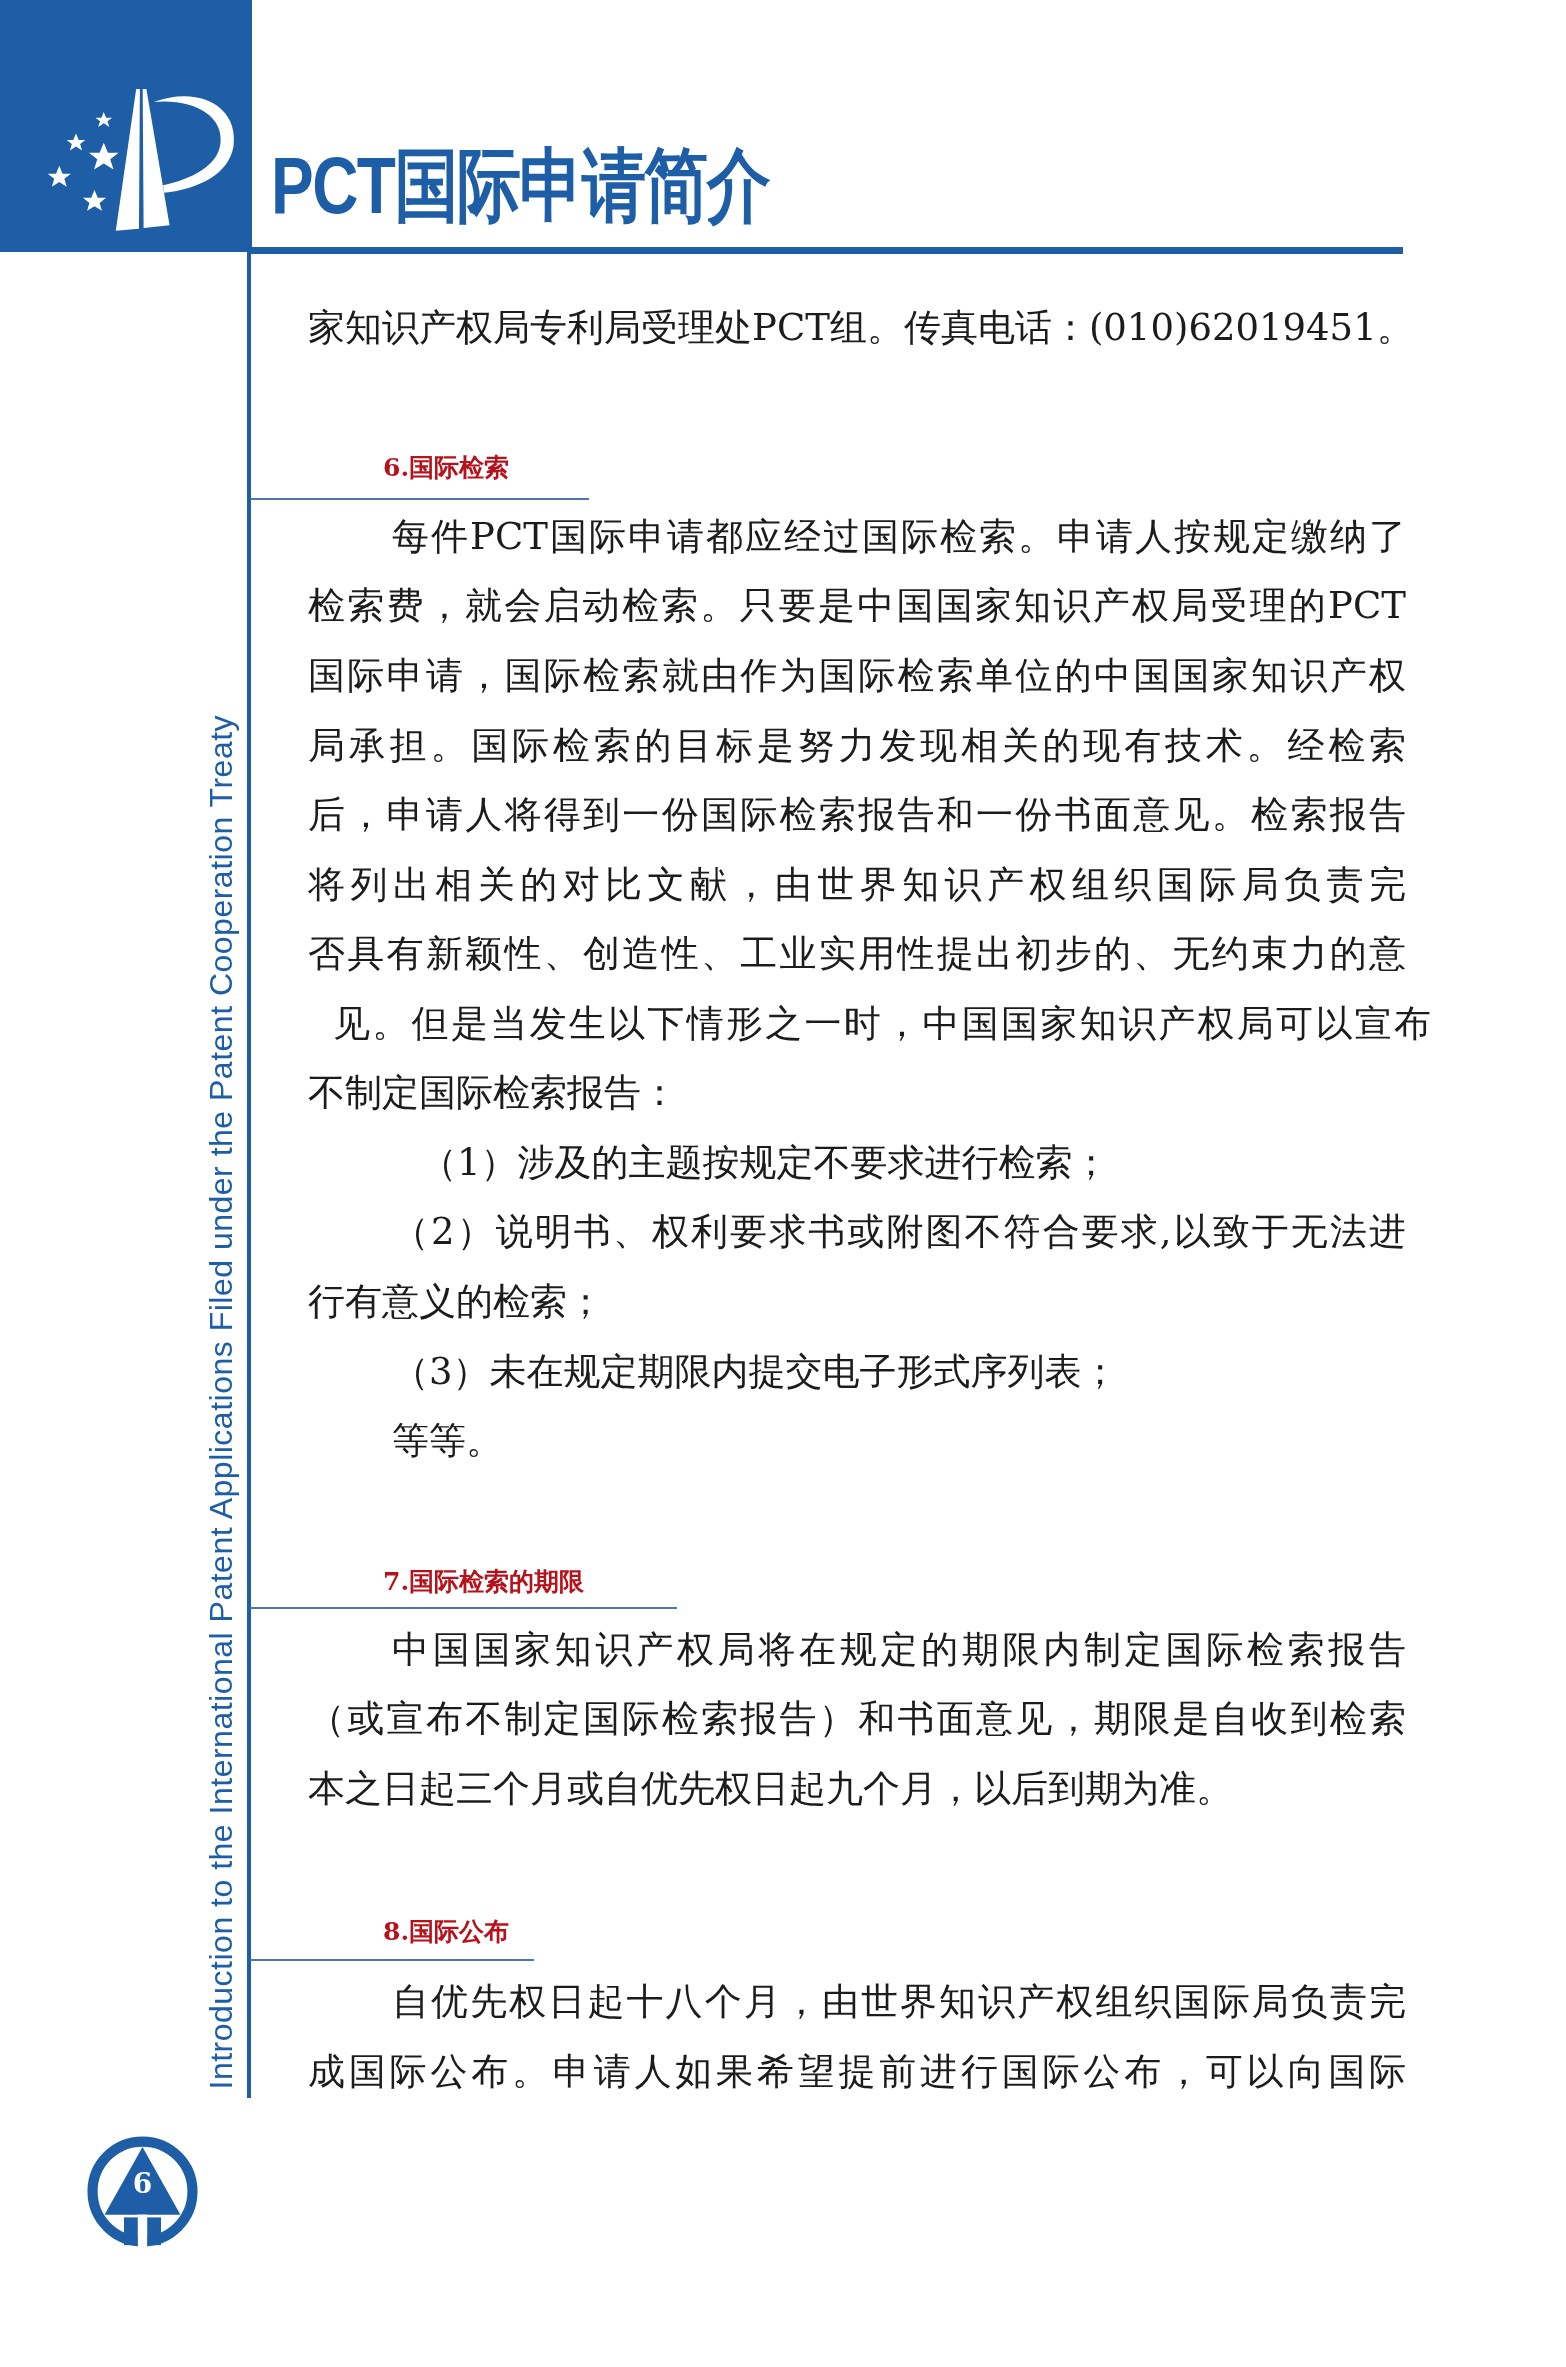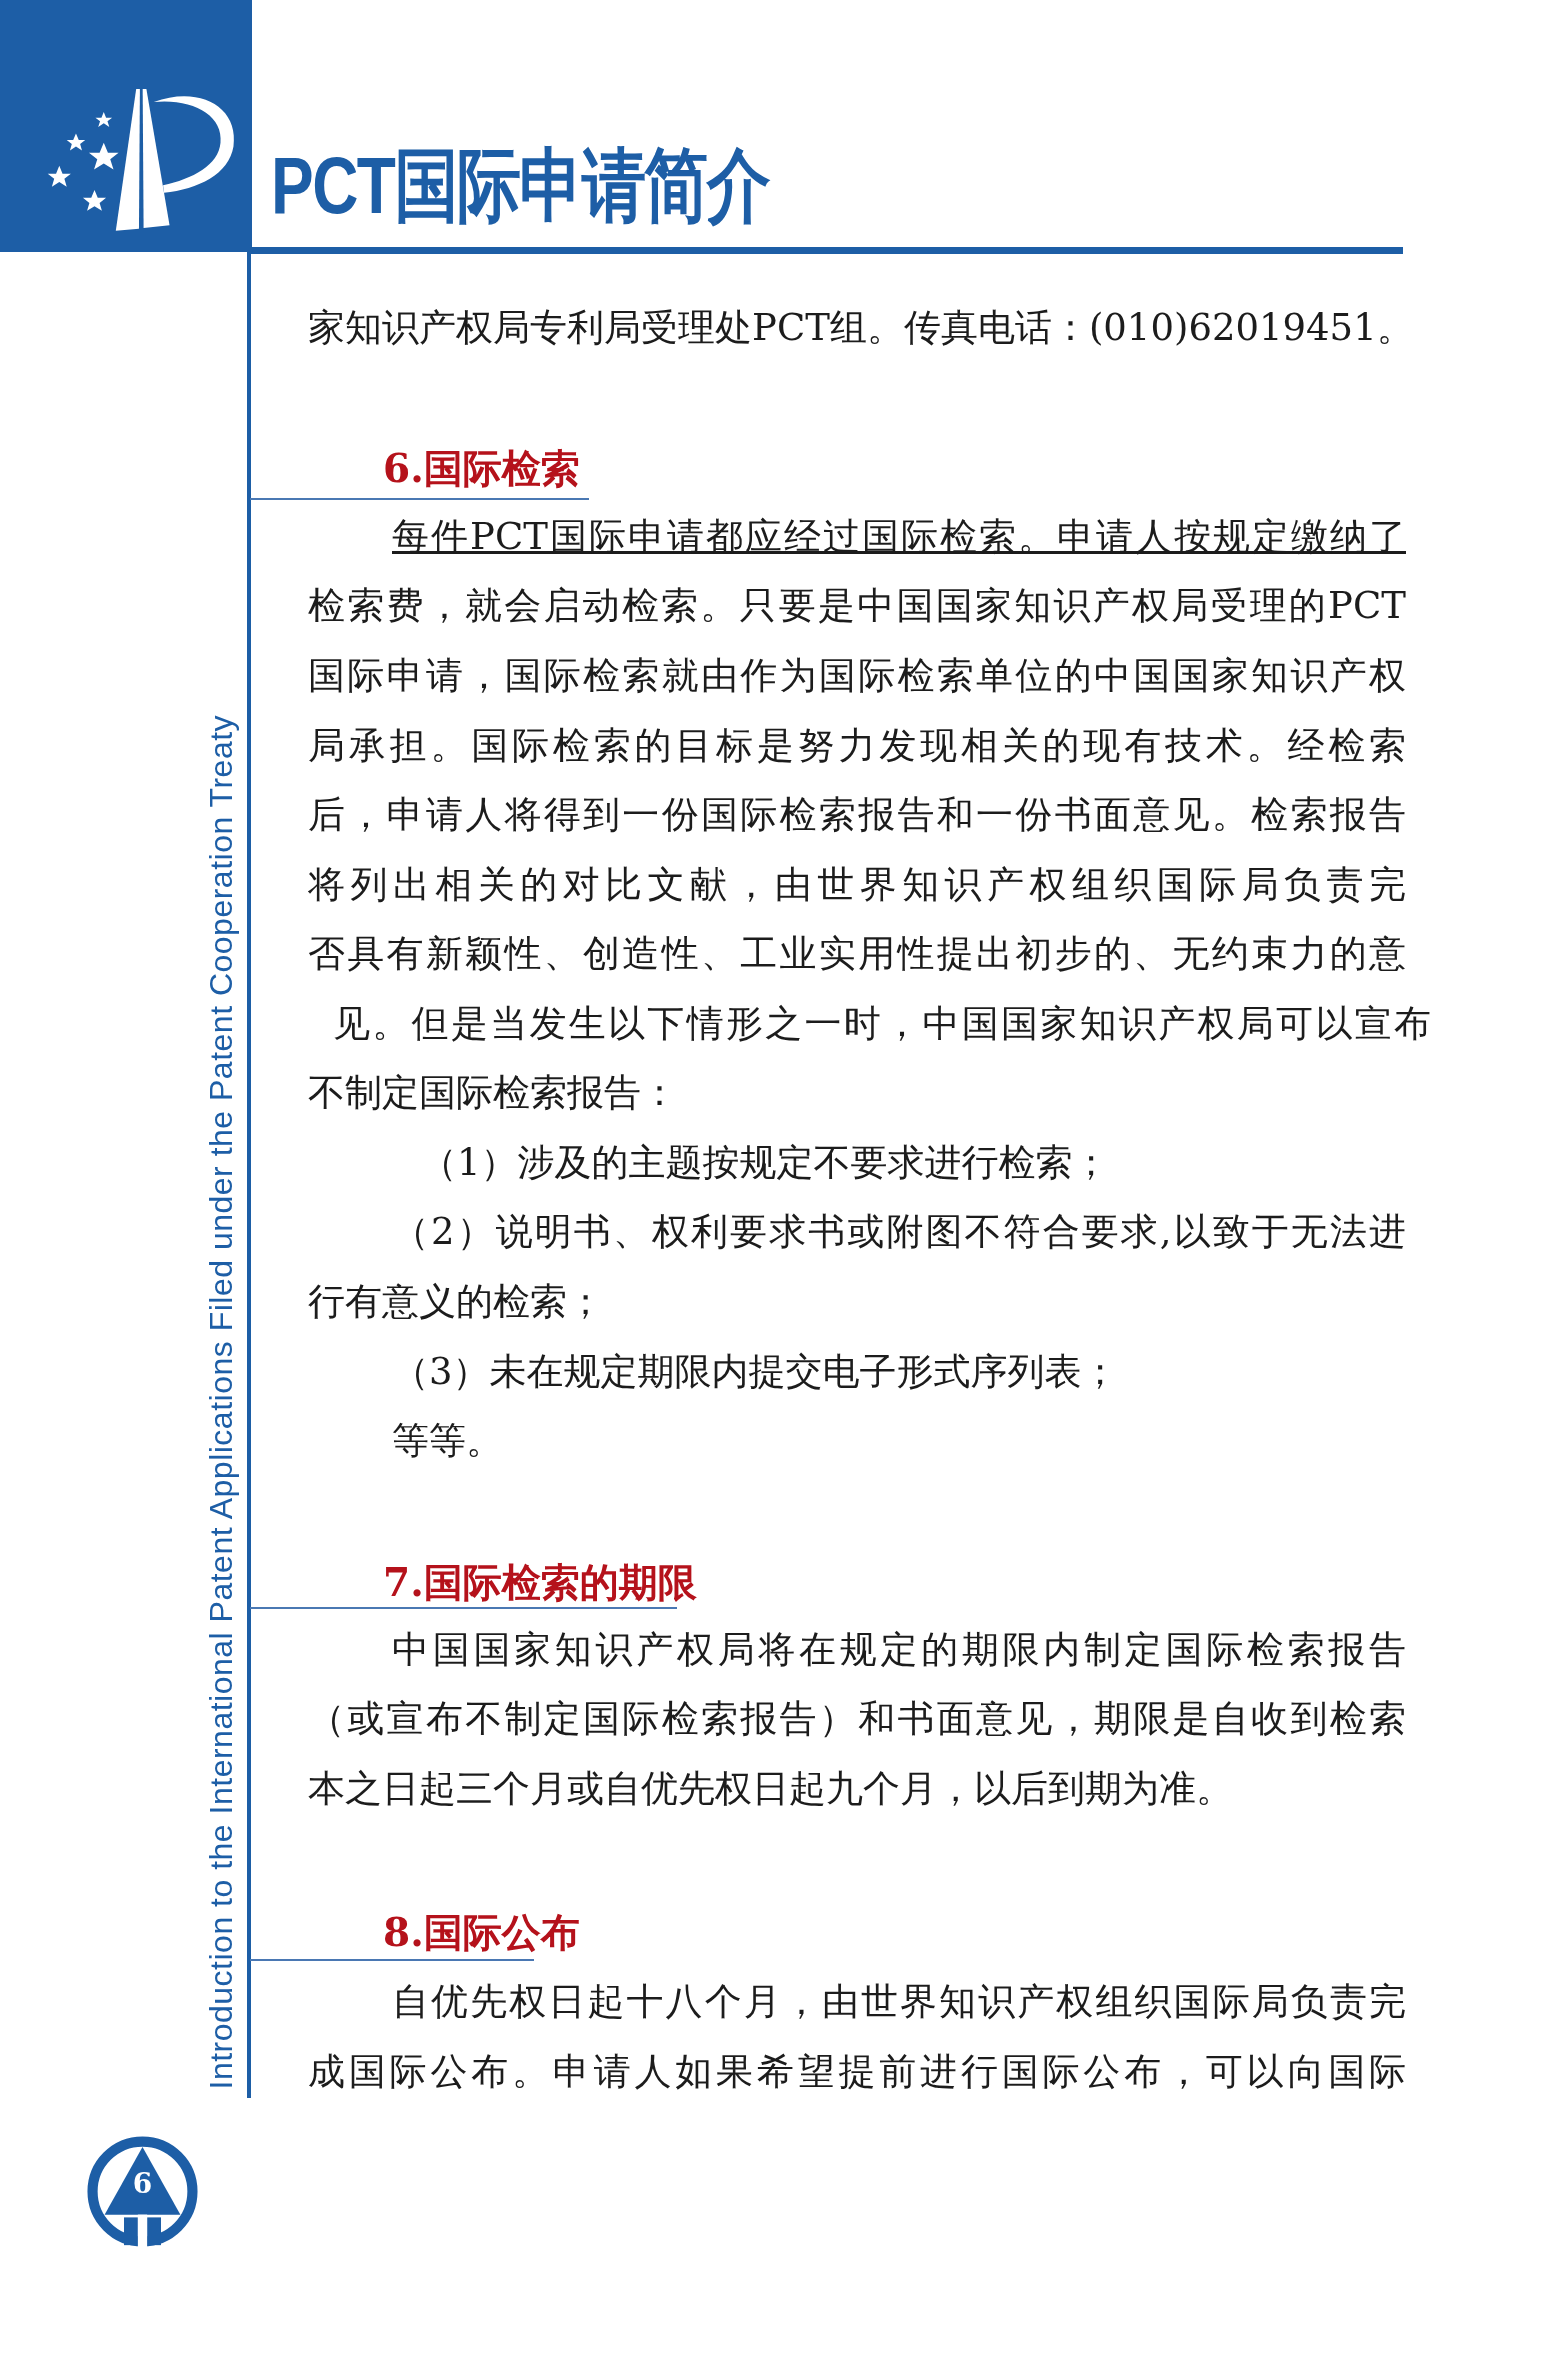--- a/index.html
+++ b/index.html
@@ -14,21 +14,21 @@
     transform:scaleX(0.8); transform-origin:left center; letter-spacing:-1.9px; }
   .line { position:absolute; height:70px; line-height:70px;
     font-family:"DejaVu Serif", "Liberation Serif", serif; font-size:37px; color:#1c1c1c;
     white-space:nowrap; overflow:visible; }
   .full { left:308px; width:1098px; text-align:justify; text-align-last:justify; }
   .indent { left:392px; width:1014px; text-align:justify; text-align-last:justify; }
   .free { left:308px; }
   .free-indent { left:392px; }
   .heading { position:absolute; left:383px; height:56px; line-height:56px;
     font-family:"DejaVu Serif", "Liberation Serif", serif; font-weight:bold;
-    font-size:39px; color:#b5121b; white-space:nowrap; }
+    font-size:25px; color:#b5121b; white-space:nowrap; }
   .h-rule { position:absolute; left:250px; height:1.9px; background:#4a78b3; }
   #side-text { left:221px; top:1487px; width:1206px; height:37px;
     margin-left:-603px; margin-top:-18.6px; transform:rotate(-90deg);
     font-family:"Liberation Sans", "DejaVu Sans", sans-serif; font-size:32px;
     line-height:37px; color:#1d5ea6; text-align:justify; text-align-last:justify;
     white-space:nowrap; letter-spacing:0.5px; }
   #page-badge { left:87px; top:2136px; width:111px; height:111px; }
   #page-num { left:87px; top:2167px; width:111px; text-align:center;
     font-family:"DejaVu Serif", "Liberation Serif", serif; font-weight:bold;
     font-size:28px; line-height:33px; color:#ffffff; }
@@ -57,21 +57,21 @@
 <div id="side-rule" class="abs"></div>
 <div id="title" class="abs">PCT国际申请简介</div>
 
 <div id="side-text" class="abs">Introduction to the International Patent Applications Filed under the Patent Cooperation Treaty</div>
 
 <div class="line free" style="top:293px;">家知识产权局专利局受理处PCT组。传真电话：(010)62019451。</div>
 
 <div class="heading" style="top:440px;">6.国际检索</div>
 <div class="h-rule" style="top:498px; width:339px;"></div>
 
-<div class="line indent" style="top:502px;text-decoration:underline;">每件PCT国际申请都应经过国际检索。申请人按规定缴纳了</div>
+<div class="line indent" style="top:502px;">每件PCT国际申请都应经过国际检索。申请人按规定缴纳了</div>
 <div class="line full" style="top:571px;">检索费，就会启动检索。只要是中国国家知识产权局受理的PCT</div>
 <div class="line full" style="top:641px;">国际申请，国际检索就由作为国际检索单位的中国国家知识产权</div>
 <div class="line full" style="top:711px;">局承担。国际检索的目标是努力发现相关的现有技术。经检索</div>
 <div class="line full" style="top:780px;">后，申请人将得到一份国际检索报告和一份书面意见。检索报告</div>
 <div class="line full" style="top:850px;">将列出相关的对比文献，由世界知识产权组织国际局负责完</div>
 <div class="line full" style="top:919px;">否具有新颖性、创造性、工业实用性提出初步的、无约束力的意</div>
 <div class="line full" style="top:989px;margin-left:25px;">见。但是当发生以下情形之一时，中国国家知识产权局可以宣布</div>
 <div class="line free" style="top:1058px;">不制定国际检索报告：</div>
 <div class="line free-indent" style="top:1128px;margin-left:28px;">（1）涉及的主题按规定不要求进行检索；</div>
 <div class="line indent" style="top:1197px;">（2）说明书、权利要求书或附图不符合要求,以致于无法进</div>

